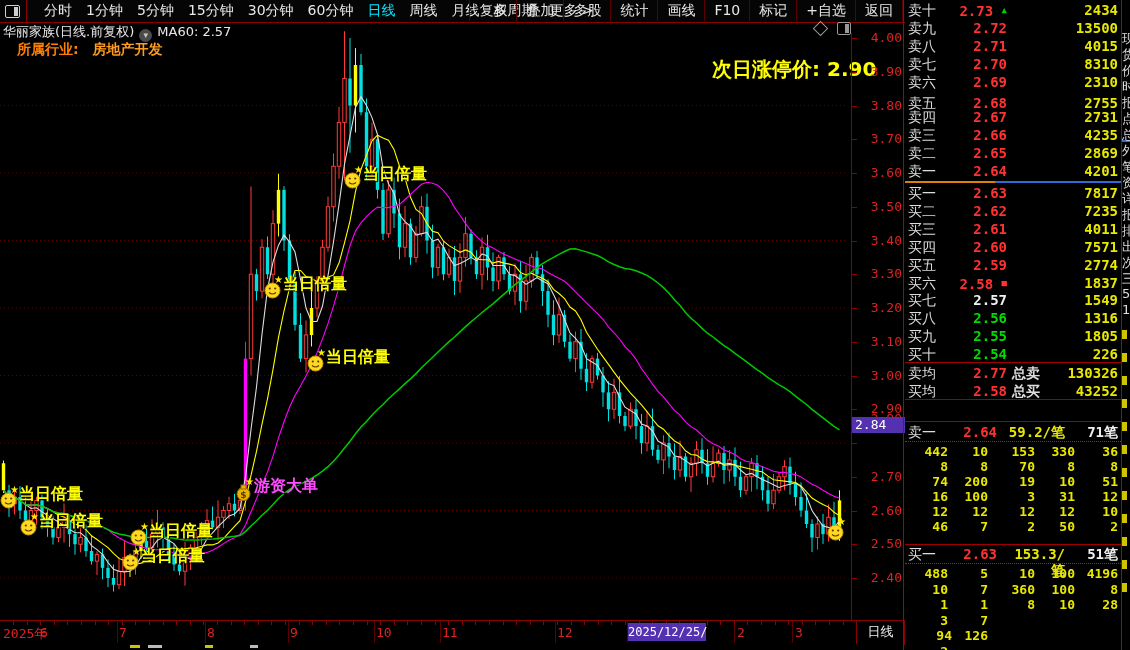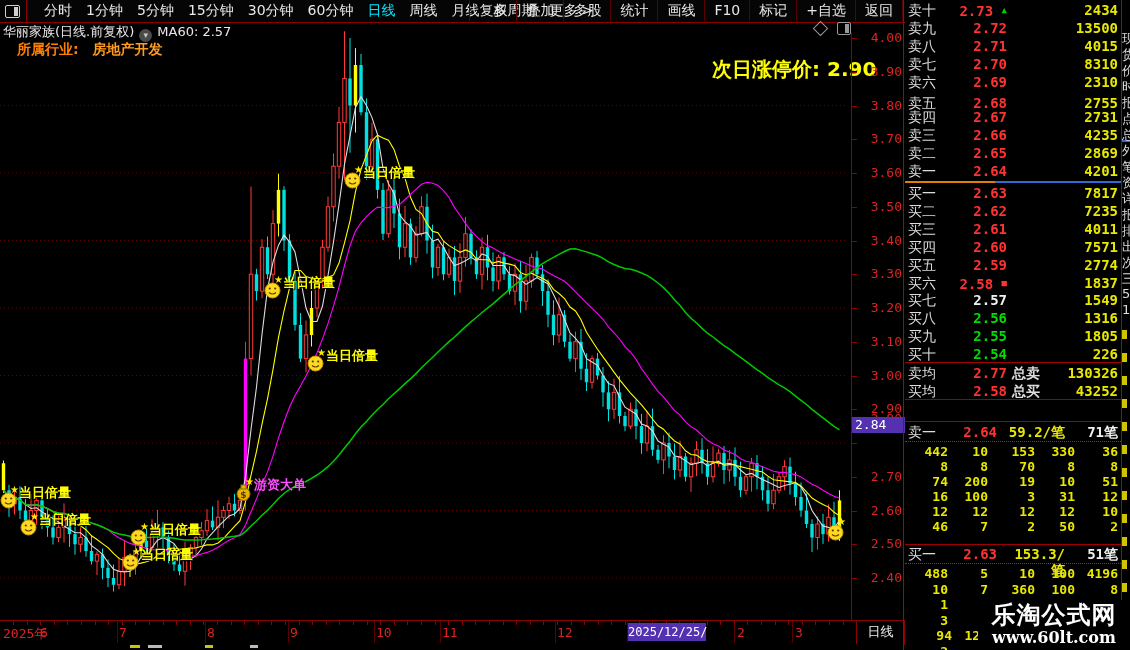--- a/index.html
+++ b/index.html
@@ -44,21 +44,21 @@
             font-size:12px;line-height:18px;text-align:center;font-family:"DejaVu Sans Mono",monospace;}
   #period-box{position:absolute;left:856px;top:620px;width:47px;height:23px;color:#eee;font-size:13px;
               line-height:22px;text-align:center;border-left:1px solid #8b0000;border-right:1px solid #8b0000;
               border-top:1px solid #8b0000;border-bottom:1px solid #8b0000;}
   #bottom-strip{position:absolute;left:0;top:644px;width:903px;height:6px;background:#000;overflow:hidden;}
   .frag{position:absolute;top:1px;height:3px;background:#cfc400;}
   
   .marker{position:absolute;width:17px;height:17px;z-index:5;}
   .marker svg{display:block;}
   .marker .star{position:absolute;left:10px;top:-8px;color:#ffe800;font-size:10px;}
-  .mlabel{position:absolute;z-index:5;font-size:13px;font-weight:bold;color:#ffff00;white-space:nowrap;
+  .mlabel{position:absolute;z-index:5;font-size:16px;font-weight:bold;color:#ffff00;white-space:nowrap;
           text-shadow:1px 1px 1px #000;}
   .mlabel.magenta{color:#ff4dff;}
   
   #right-panel{position:absolute;left:905px;top:0;width:216px;height:650px;background:#000;
                font-family:"DejaVu Sans Mono",monospace;}
   #panel-border{position:absolute;left:903px;top:0;width:1px;height:650px;background:#b00000;}
   .ob-row{position:absolute;left:0;width:216px;height:18px;font-size:14px;line-height:18px;font-weight:bold;}
   .ob-name{position:absolute;left:3px;color:#dcdcdc;font-weight:normal;}
   .ob-price{position:absolute;left:0;width:102px;text-align:right;}
   .ob-vol{position:absolute;right:3px;text-align:right;color:#e8e800;}
@@ -811,17 +811,13 @@
       <span class="strip-dash" style="top: 422px;"></span>
       <span class="strip-dash" style="top: 445px;"></span>
       <span class="strip-dash" style="top: 468px;"></span>
       <span class="strip-dash" style="top: 491px;"></span>
       <span class="strip-dash" style="top: 514px;"></span>
       <span class="strip-dash" style="top: 537px;"></span>
       <span class="strip-dash" style="top: 560px;"></span>
       <span class="strip-dash" style="top: 583px;"></span>
     </div>
 
-  <div id="watermark">
-    <div id="wm1">乐淘公式网</div>
-    <div id="wm2">www.60lt.com</div>
-  </div>
 </div>
 
 </body></html>

